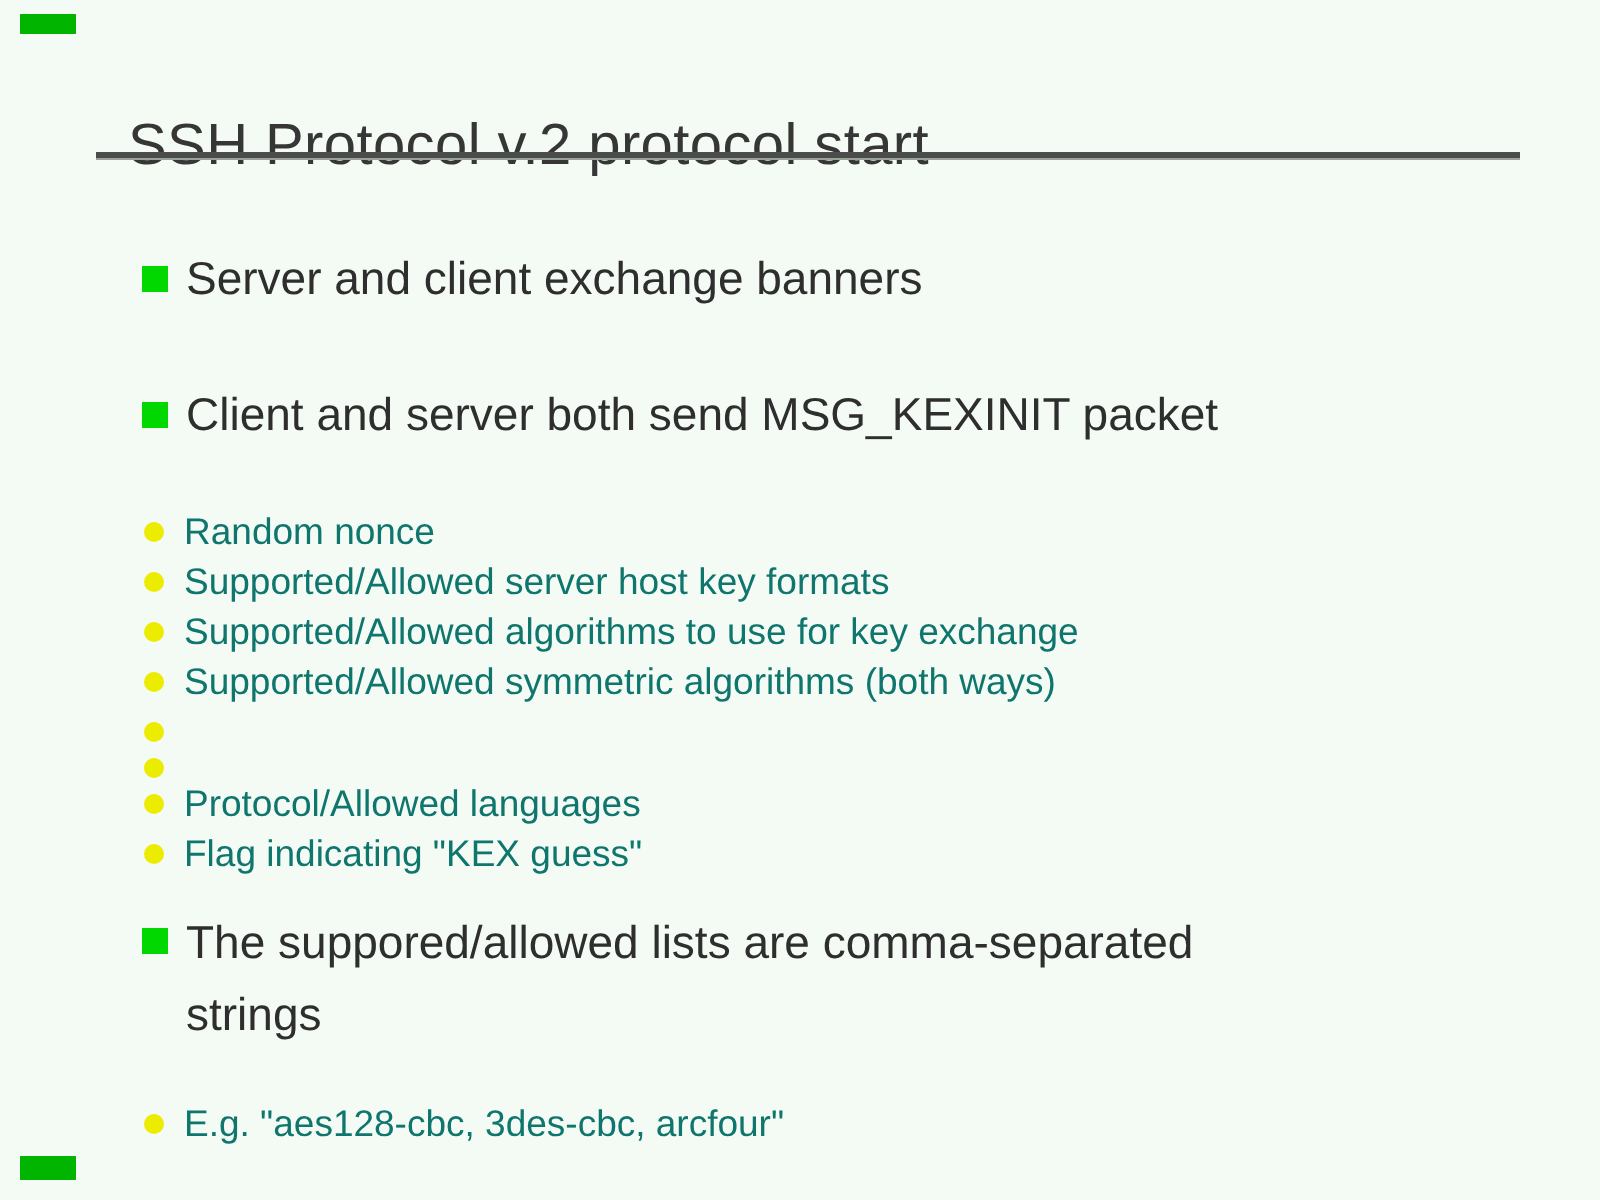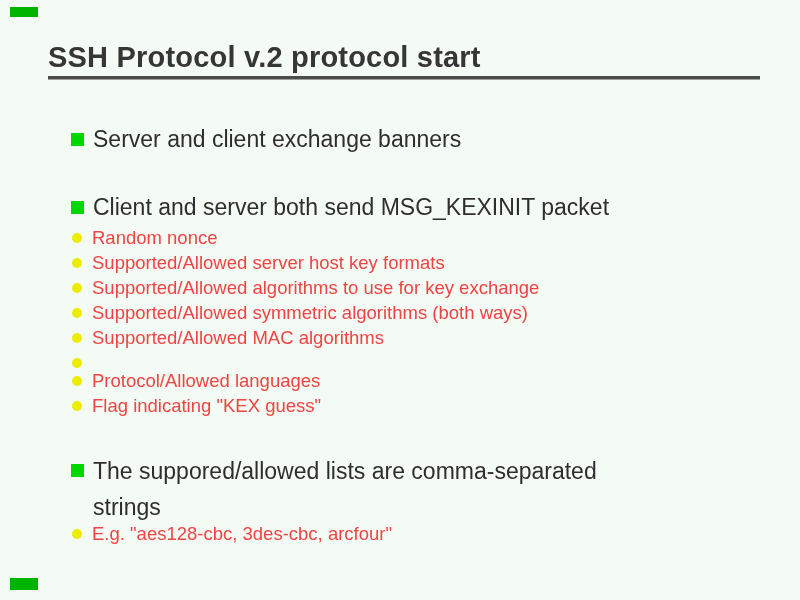--- a/index.html
+++ b/index.html
@@ -20,23 +20,23 @@
     width: 28px;
     background: #00b400;
   }
   .corner-accent.top { top: 7px; height: 10px; }
   .corner-accent.bottom { top: 578px; height: 12px; }
 
   .title {
     position: absolute;
     left: 48px;
     top: 41px;
-    margin: 0;
+    margin: 16px;
     font-size: 29px;
-    font-weight: bold;
+    font-weight: normal;
     color: #363636;
     letter-spacing: 0.2px;
     white-space: nowrap;
   }
   .rule {
     position: absolute;
     left: 48px;
     top: 76px;
     width: 712px;
     height: 3px;
@@ -67,22 +67,23 @@
     line-height: 36px;
     white-space: normal;
   }
   .l1.wrap2 .sq { margin-top: 11px; }
 
   .l2group {
     position: absolute;
     left: 72px;
     font-size: 18.5px;
     line-height: 25px;
-    color: #ef4444;
+    color: #0f766e;
     white-space: nowrap;
+    margin-top: 28px;
   }
   .l2row { display: flex; align-items: flex-start; }
   .l2row .dot {
     flex: none;
     width: 10px;
     height: 10px;
     margin-right: 10px;
     margin-top: 8px;
     border-radius: 50%;
     background: #ecec00;
@@ -121,21 +122,20 @@
     <div class="l2row">
       <span class="dot"></span>
       <span>Supported/Allowed algorithms to use for key exchange</span>
     </div>
     <div class="l2row">
       <span class="dot"></span>
       <span>Supported/Allowed symmetric algorithms (both ways)</span>
     </div>
     <div class="l2row">
       <span class="dot"></span>
-      <span>Supported/Allowed MAC algorithms</span>
     </div>
     <div class="l2row">
       <span class="dot"></span>
     </div>
     <div class="l2row">
       <span class="dot"></span>
       <span>Protocol/Allowed languages</span>
     </div>
     <div class="l2row">
       <span class="dot"></span>

